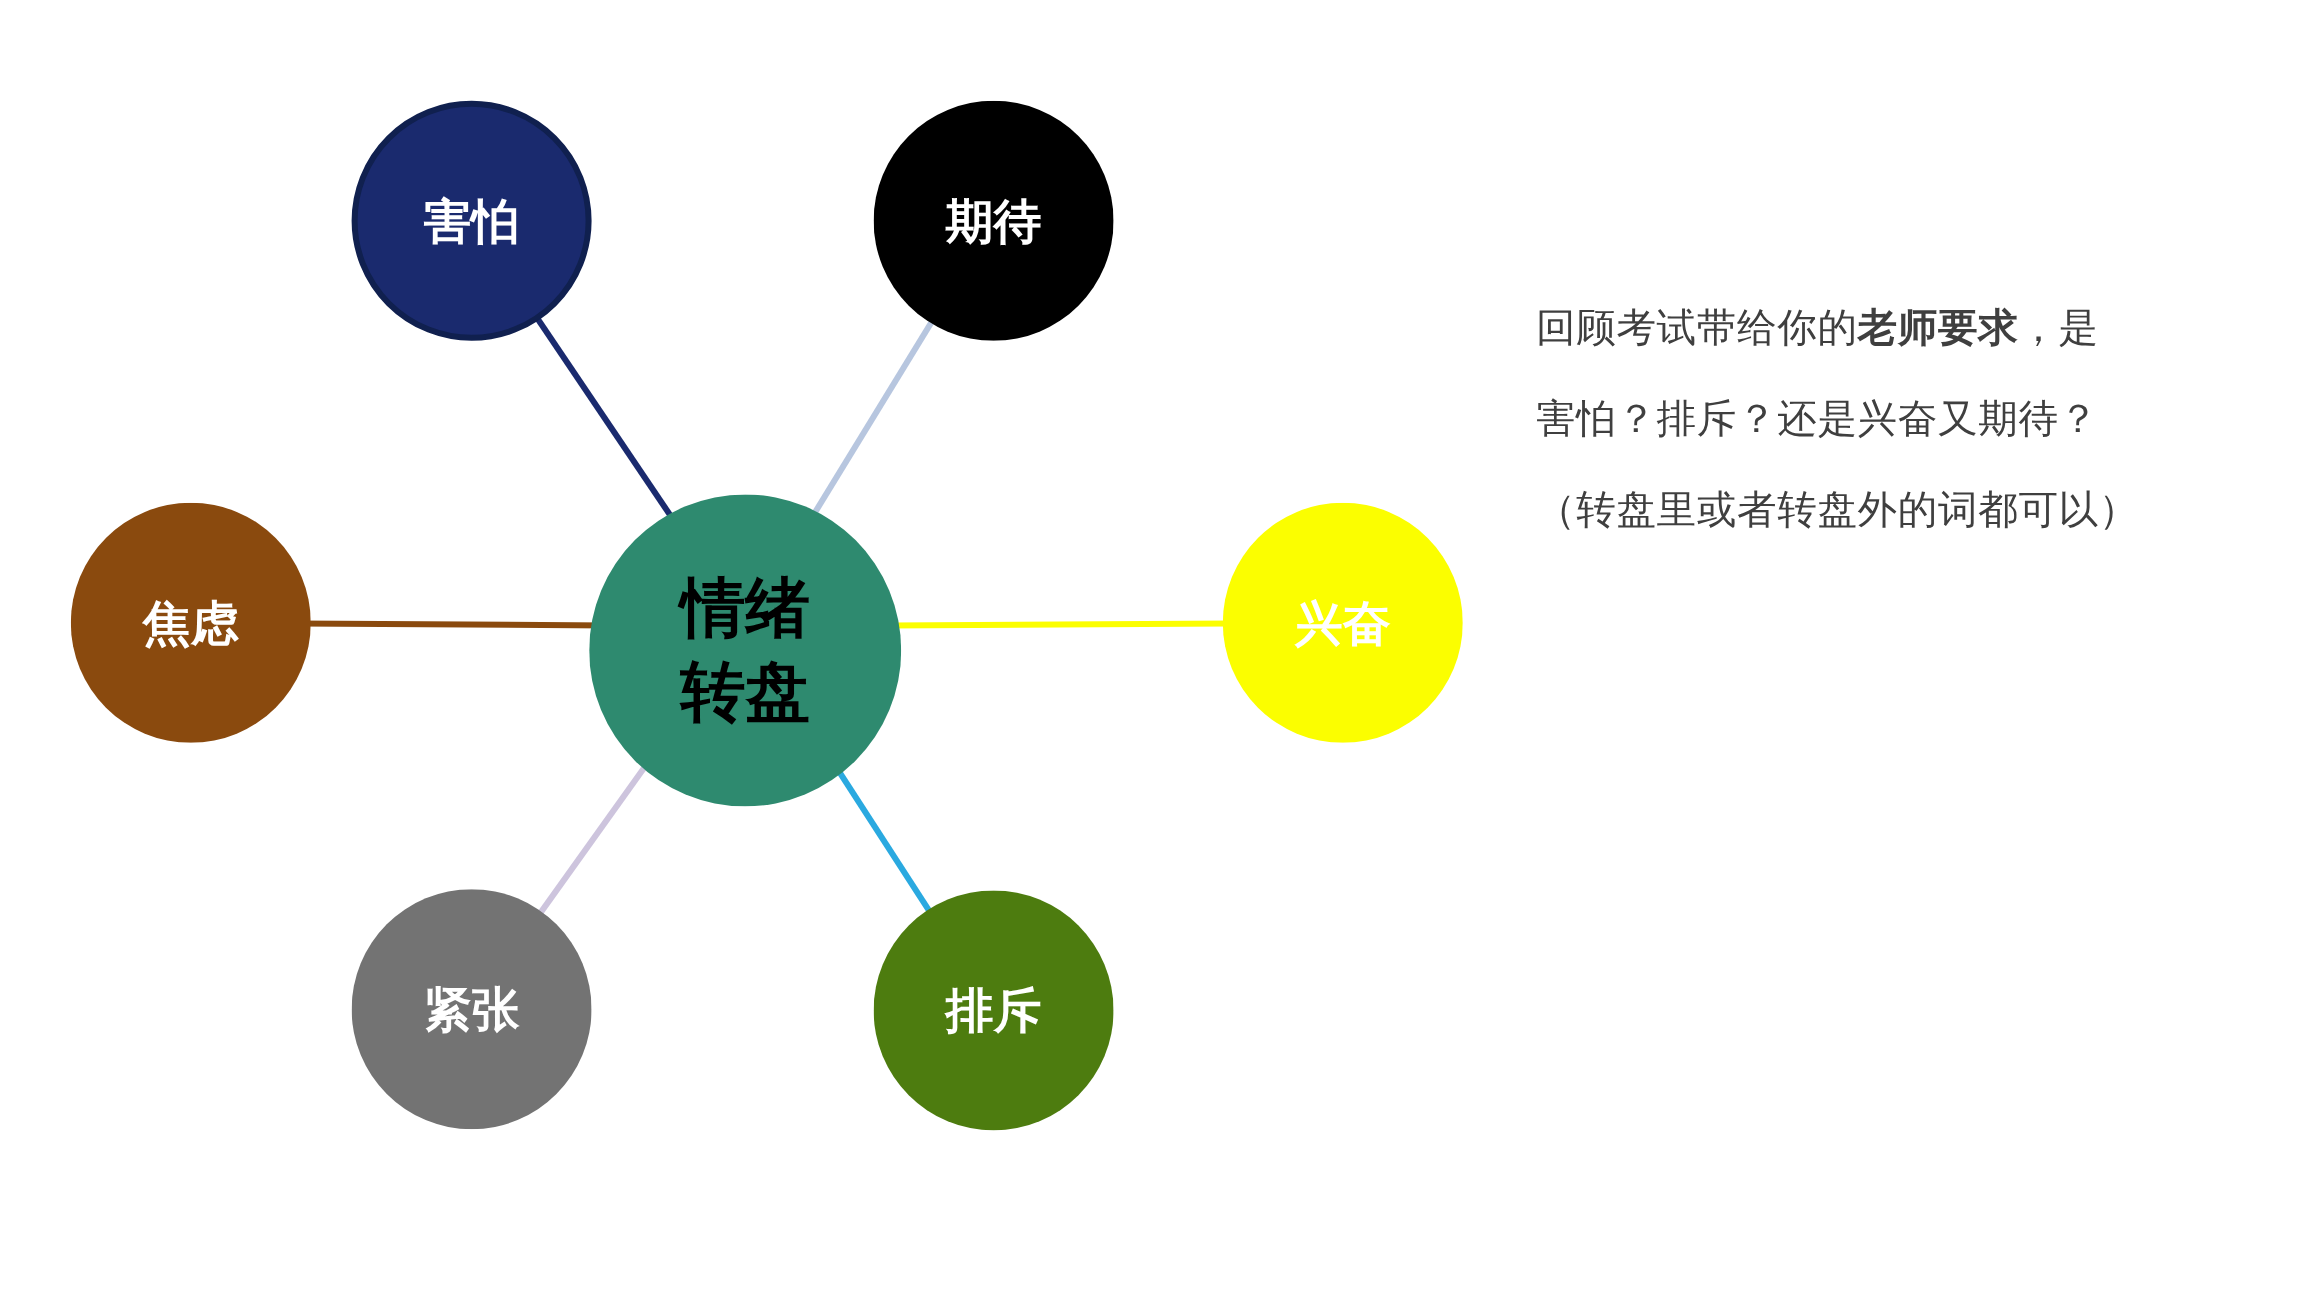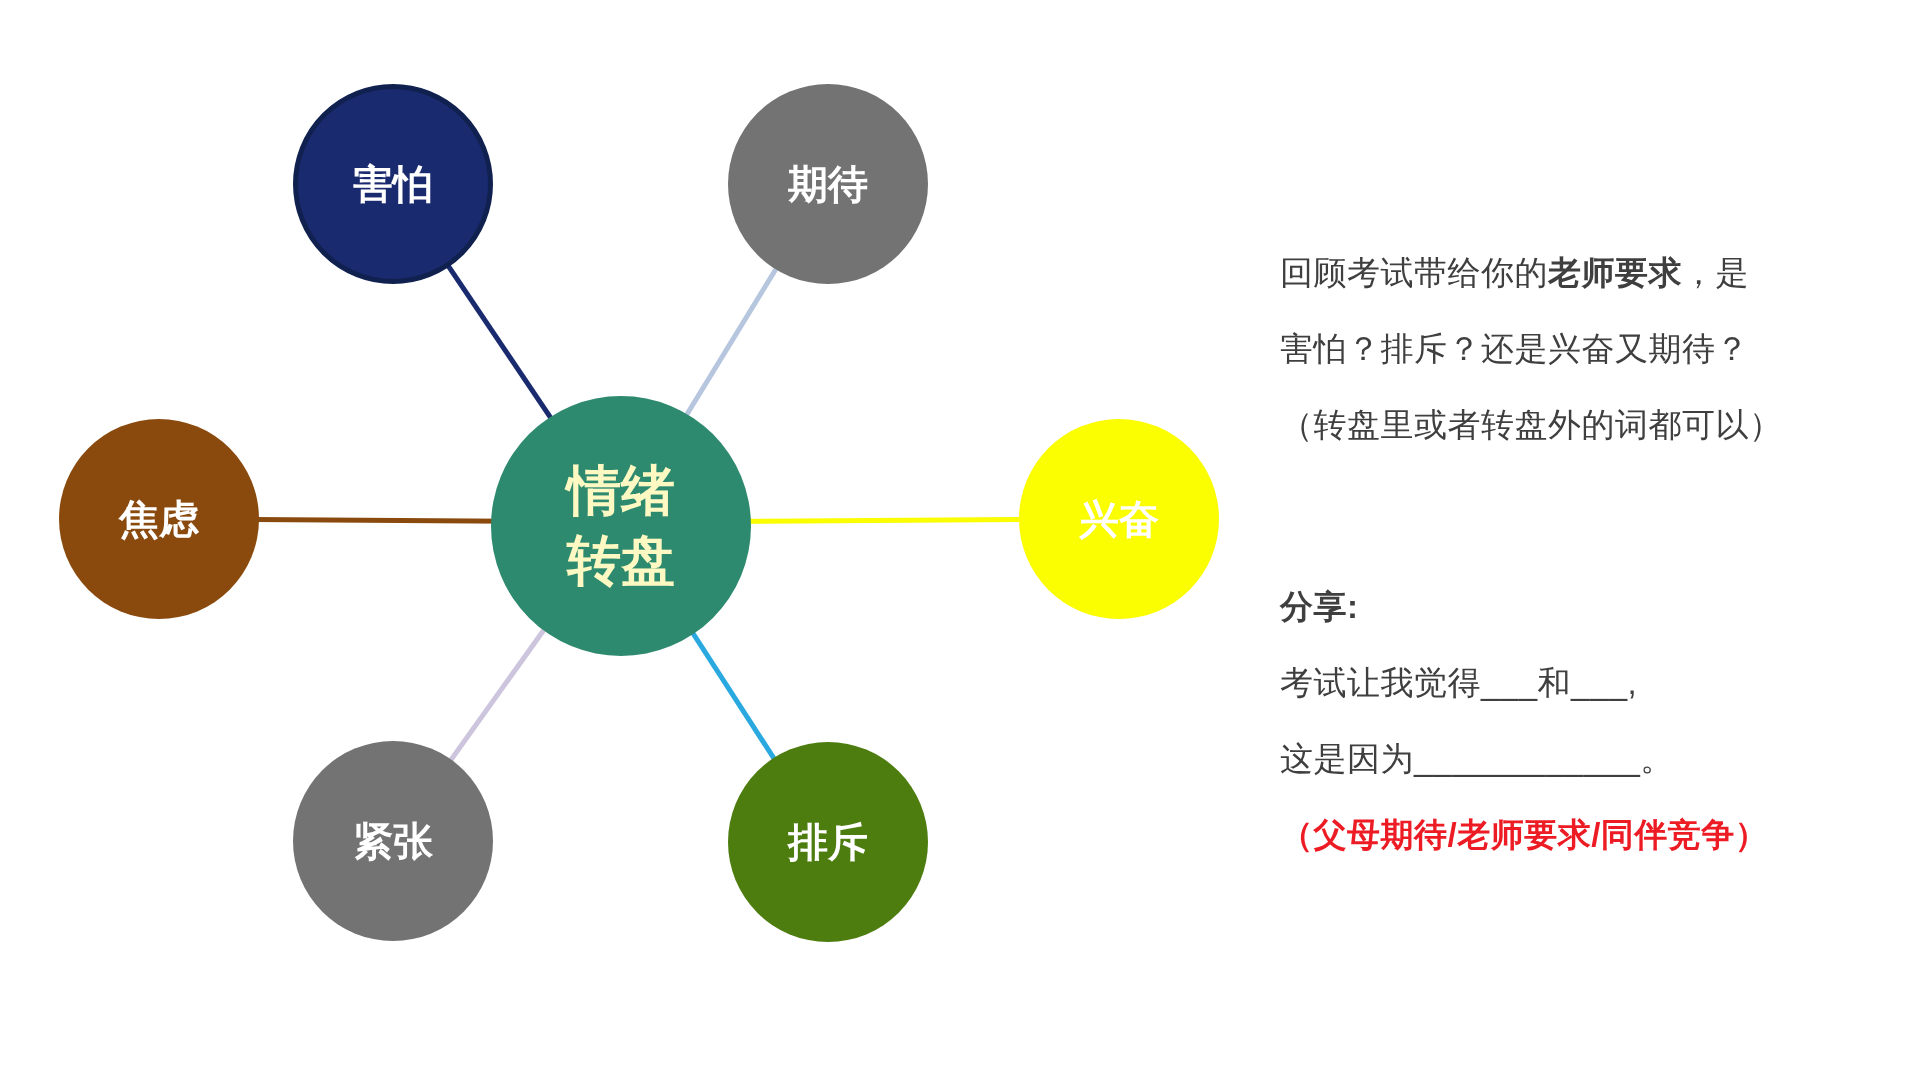--- a/index.html
+++ b/index.html
@@ -65,53 +65,47 @@
     <line x1="621" y1="522" x2="1119" y2="519" stroke-width="5" stroke="#fbfe00"></line>
     <line x1="621" y1="522" x2="828" y2="842" stroke-width="5" stroke="#2aa9e0"></line>
     <line x1="621" y1="522" x2="393" y2="841" stroke-width="5" stroke="#cdc4dd"></line>
     <line x1="621" y1="522" x2="159" y2="519" stroke-width="5" stroke="#8a4a0e"></line>
   </svg>
 
   <div class="node satellite" style="left: 293px; top: 84px; background-color: rgb(26, 42, 110); border-color: rgb(16, 32, 79);">
     <span>害怕</span>
   </div>
 
-  <div class="node satellite" style="left: 728px; top: 84px; background-color: #737373;">
+  <div class="node satellite" style="left: 728px; top: 84px; background-color: #000000;">
     <span>期待</span>
   </div>
 
   <div class="node satellite" style="left: 1019px; top: 419px; background-color: rgb(251, 254, 0);">
     <span>兴奋</span>
   </div>
 
   <div class="node satellite" style="left: 728px; top: 742px; background-color: #4d7c0f;">
     <span>排斥</span>
   </div>
 
   <div class="node satellite" style="left: 293px; top: 741px; background-color: #737373;">
     <span>紧张</span>
   </div>
 
   <div class="node satellite" style="left: 59px; top: 419px; background-color: rgb(138, 74, 14); text-align: right;">
     <span>焦虑</span>
   </div>
 
-  <div class="node hub" style="left: 491px; top: 396px; background-color: rgb(46, 138, 111); color: #fef9c3;">
+  <div class="node hub" style="left: 491px; top: 412px; background-color: rgb(46, 138, 111); color: #000000;">
     <span>情绪</span>
     <span>转盘</span>
   </div>
 
   <div class="panel" style="color: rgb(63, 63, 63);">
     <div>
       <span>回顾考试带给你的</span><span class="bold">老师要求</span><span>，是</span>
     </div>
     <div>害怕？排斥？还是兴奋又期待？</div>
     <div>（转盘里或者转盘外的词都可以）</div>
 
-    <div class="share-block">
-      <div class="bold">分享:</div>
-      <div>考试让我觉得___和___,</div>
-      <div>这是因为____________。</div>
-      <div class="share-note" style="color: rgb(237, 28, 36);">（父母期待/老师要求/同伴竞争）</div>
-    </div>
   </div>
 
 </div>
 
 </body></html>

